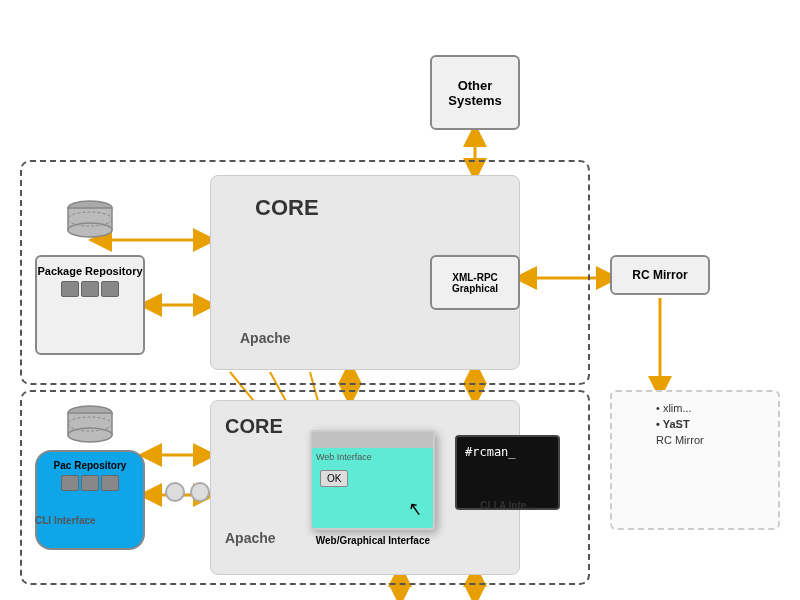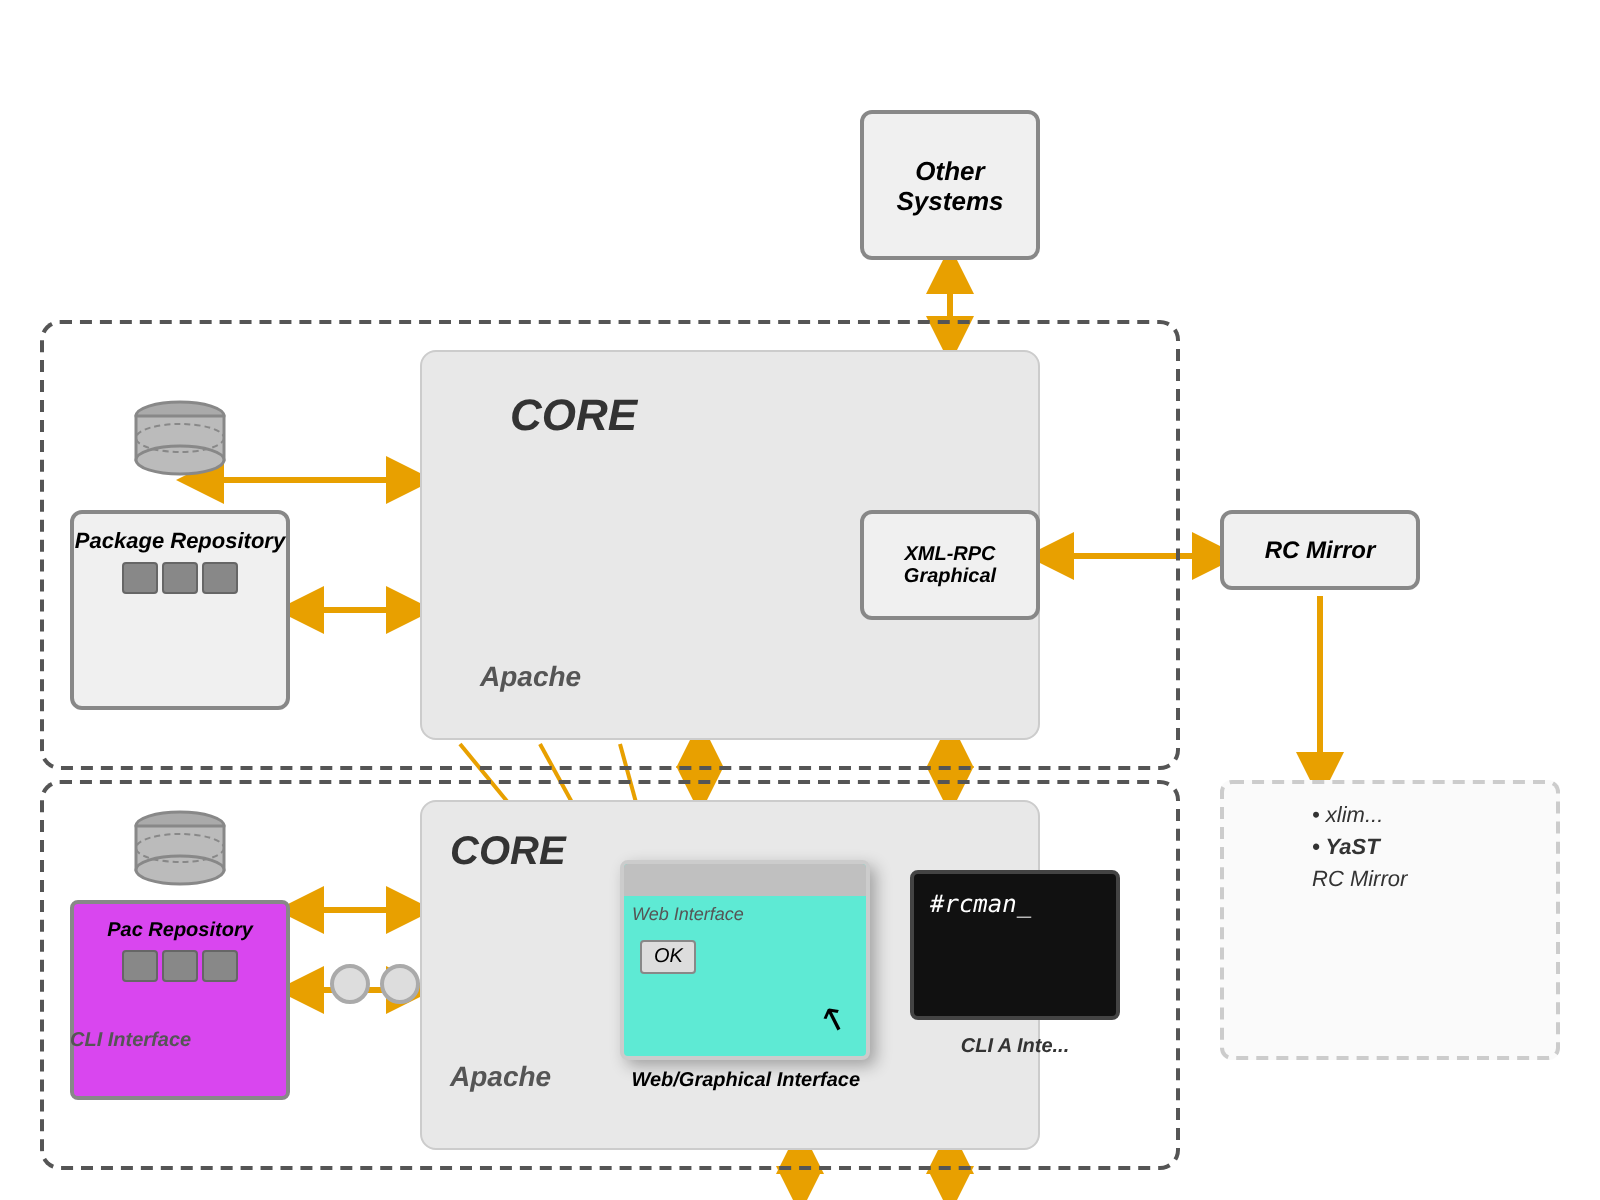--- a/index.html
+++ b/index.html
@@ -10,21 +10,20 @@
       font-family: Arial, sans-serif;
       overflow: hidden;
       position: relative;
     }
 
     .diagram-container {
       width: 800px;
       height: 530px;
       position: relative;
       background: #fff;
-      font-style: italic;
     }
 
     
     .other-systems {
       position: absolute;
       top: 55px;
       left: 430px;
       width: 90px;
       height: 75px;
       border: 2px solid #888;
@@ -193,22 +192,22 @@
     }
 
     
     .pkg-repo-bottom {
       position: absolute;
       top: 450px;
       left: 35px;
       width: 110px;
       height: 100px;
       border: 2px solid #888;
-      border-radius: 4px;
-      background: #d946ef;
+      border-radius: 16px;
+      background: #0ea5e9;
       display: flex;
       flex-direction: column;
       align-items: center;
       justify-content: flex-start;
       padding-top: 8px;
       text-align: center;
       font-size: 10px;
       font-weight: bold;
     }
 
@@ -280,21 +279,21 @@
 
     .cli-terminal-text {
       color: #fff;
       font-family: monospace;
       font-size: 12px;
       padding: 8px;
     }
 
     .cli-label {
       position: absolute;
-      top: 518px;
+      top: 500px;
       left: 455px;
       font-size: 10px;
       font-weight: bold;
       text-align: center;
       width: 105px;
       color: #333;
     }
 
     
     .right-panel {

